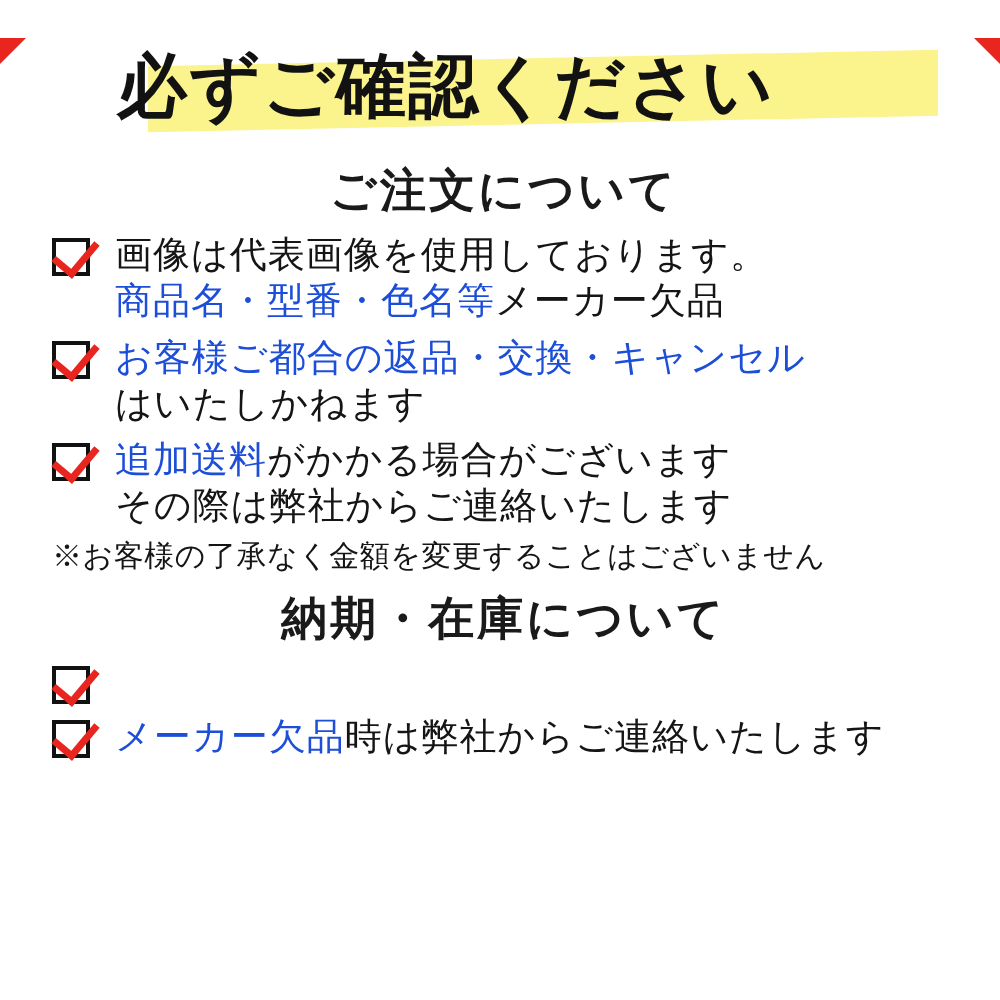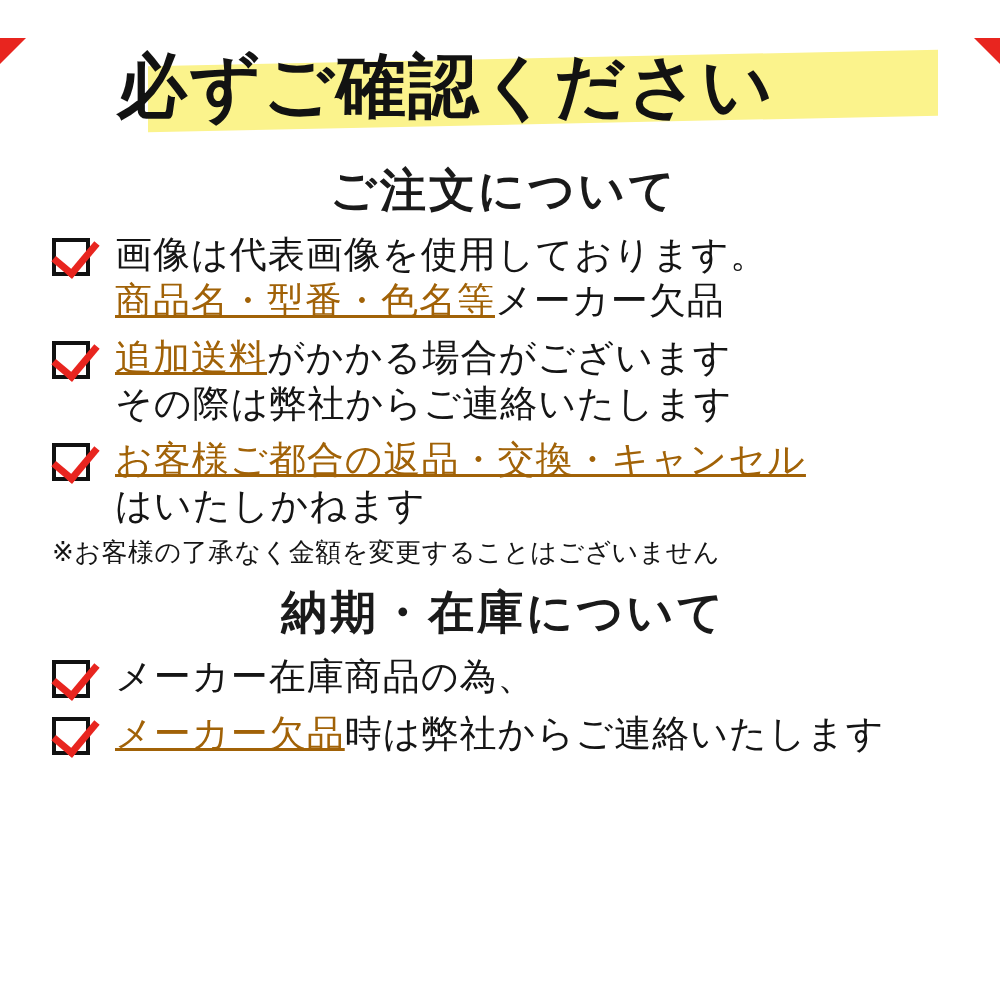--- a/index.html
+++ b/index.html
@@ -113,29 +113,30 @@
     flex: 1 1 auto;
     margin-left: 13px;
   }
   .line {
     font-size: 37px;
     line-height: 1.25;
     letter-spacing: 1px;
     color: #151515;
     white-space: nowrap;
   }
-  .red { color: #a16207; text-decoration: underline; }
+  .red { color: #1d4ed8; }
   .black { color: #151515; }
   .note {
-    font-size: 26px;
+    font-size: 30px;
     line-height: 1.3;
     letter-spacing: 0.5px;
     color: #151515;
     margin: 6px 0 0 12px;
     white-space: nowrap;
+    font-family: Liberation Serif, serif;
   }
 </style>
 </head>
 <body>
 
 <div class="page">
 
   <div class="corner corner-tl"></div>
   <div class="corner corner-tr"></div>
 
@@ -149,37 +150,36 @@
       <div class="item">
         <div class="check-box"></div>
         <div class="item-lines">
           <div class="line"><span class="black">画像は代表画像を使用しております。</span></div>
           <div class="line"><span class="red bold">商品名・型番・色名等</span><span class="black">メーカー欠品</span></div>
         </div>
       </div>
       <div class="item">
         <div class="check-box"></div>
         <div class="item-lines">
-          <div class="line"><span class="red bold">追加送料</span><span class="black">がかかる場合がございます</span></div>
-          <div class="line"><span class="black">その際は弊社からご連絡いたします</span></div>
+          <div class="line"><span class="red bold">お客様ご都合の返品・交換・キャンセル</span></div>
+          <div class="line"><span class="black">はいたしかねます</span></div>
         </div>
       </div>
       <div class="item">
         <div class="check-box"></div>
         <div class="item-lines">
-          <div class="line"><span class="red bold">お客様ご都合の返品・交換・キャンセル</span></div>
-          <div class="line"><span class="black">はいたしかねます</span></div>
+          <div class="line"><span class="red bold">追加送料</span><span class="black">がかかる場合がございます</span></div>
+          <div class="line"><span class="black">その際は弊社からご連絡いたします</span></div>
         </div>
       </div>
       <div class="note">※お客様の了承なく金額を変更することはございません</div>
       <div class="section-heading second">納期・在庫について</div>
       <div class="item">
         <div class="check-box"></div>
         <div class="item-lines">
-          <div class="line"><span class="black">メーカー在庫商品の為、</span></div>
         </div>
       </div>
       <div class="item">
         <div class="check-box"></div>
         <div class="item-lines">
           <div class="line"><span class="red bold">メーカー欠品</span><span class="black">時は弊社からご連絡いたします</span></div>
         </div>
       </div>
     </div>
 

